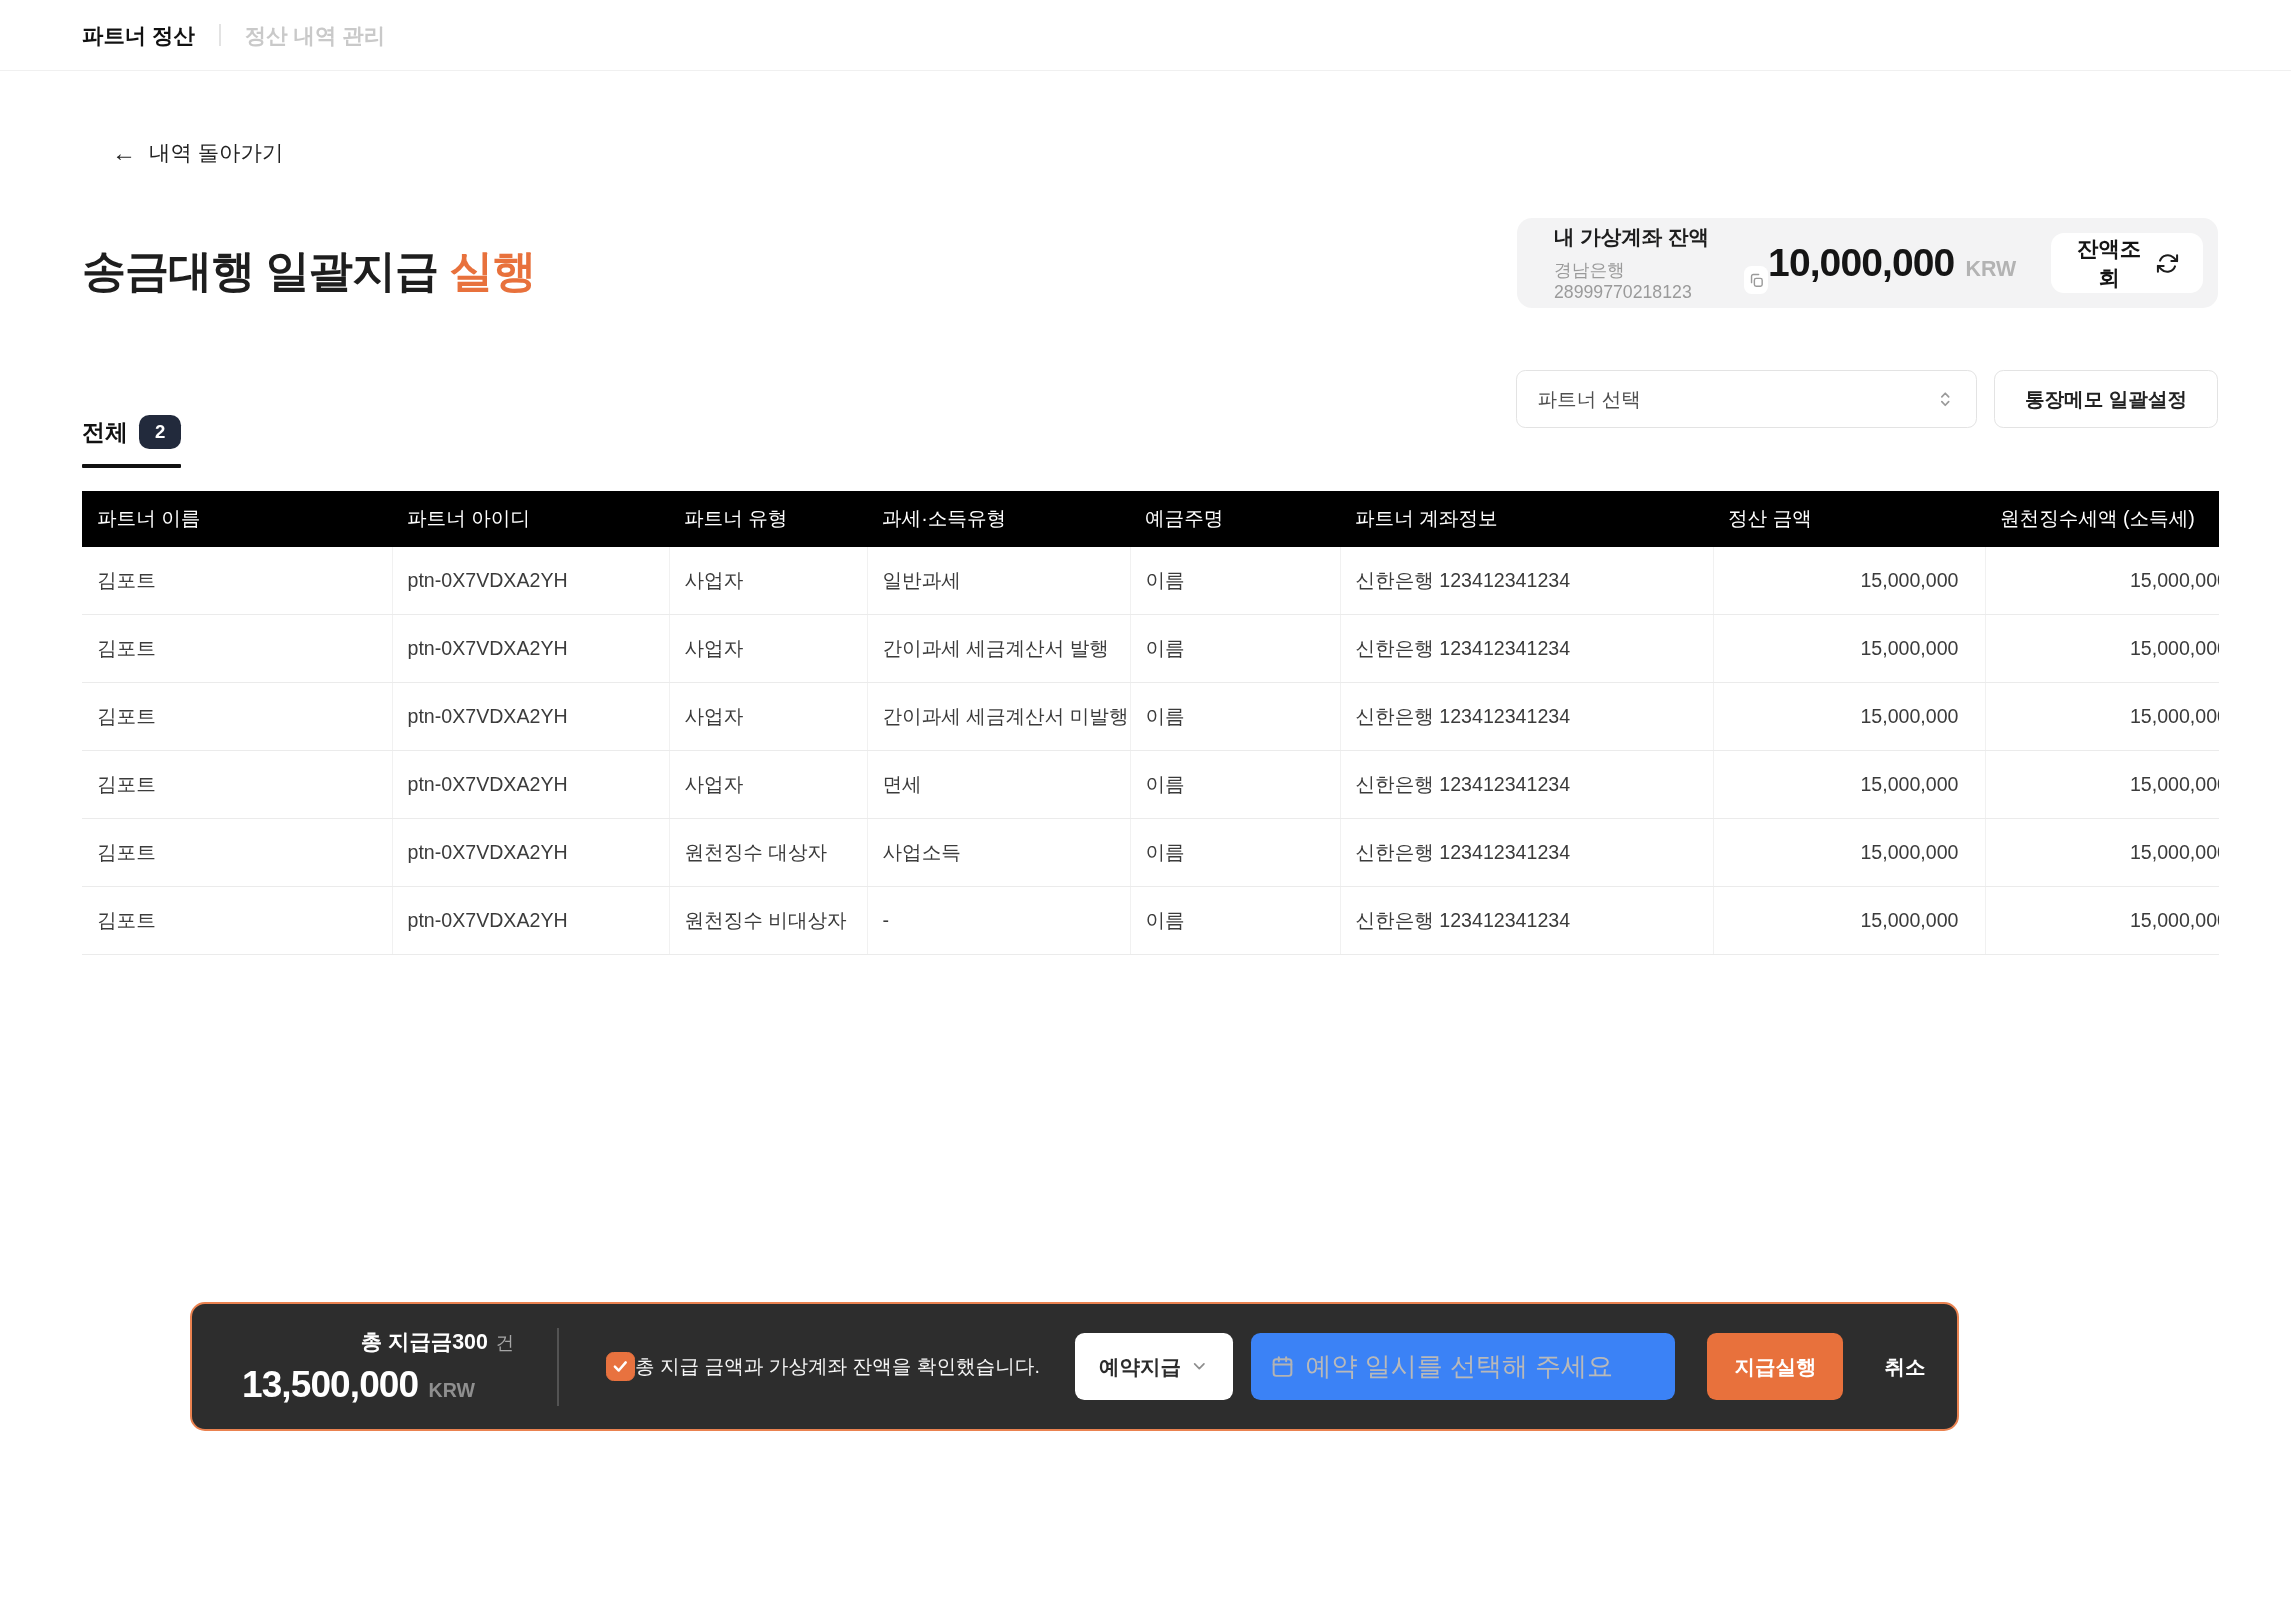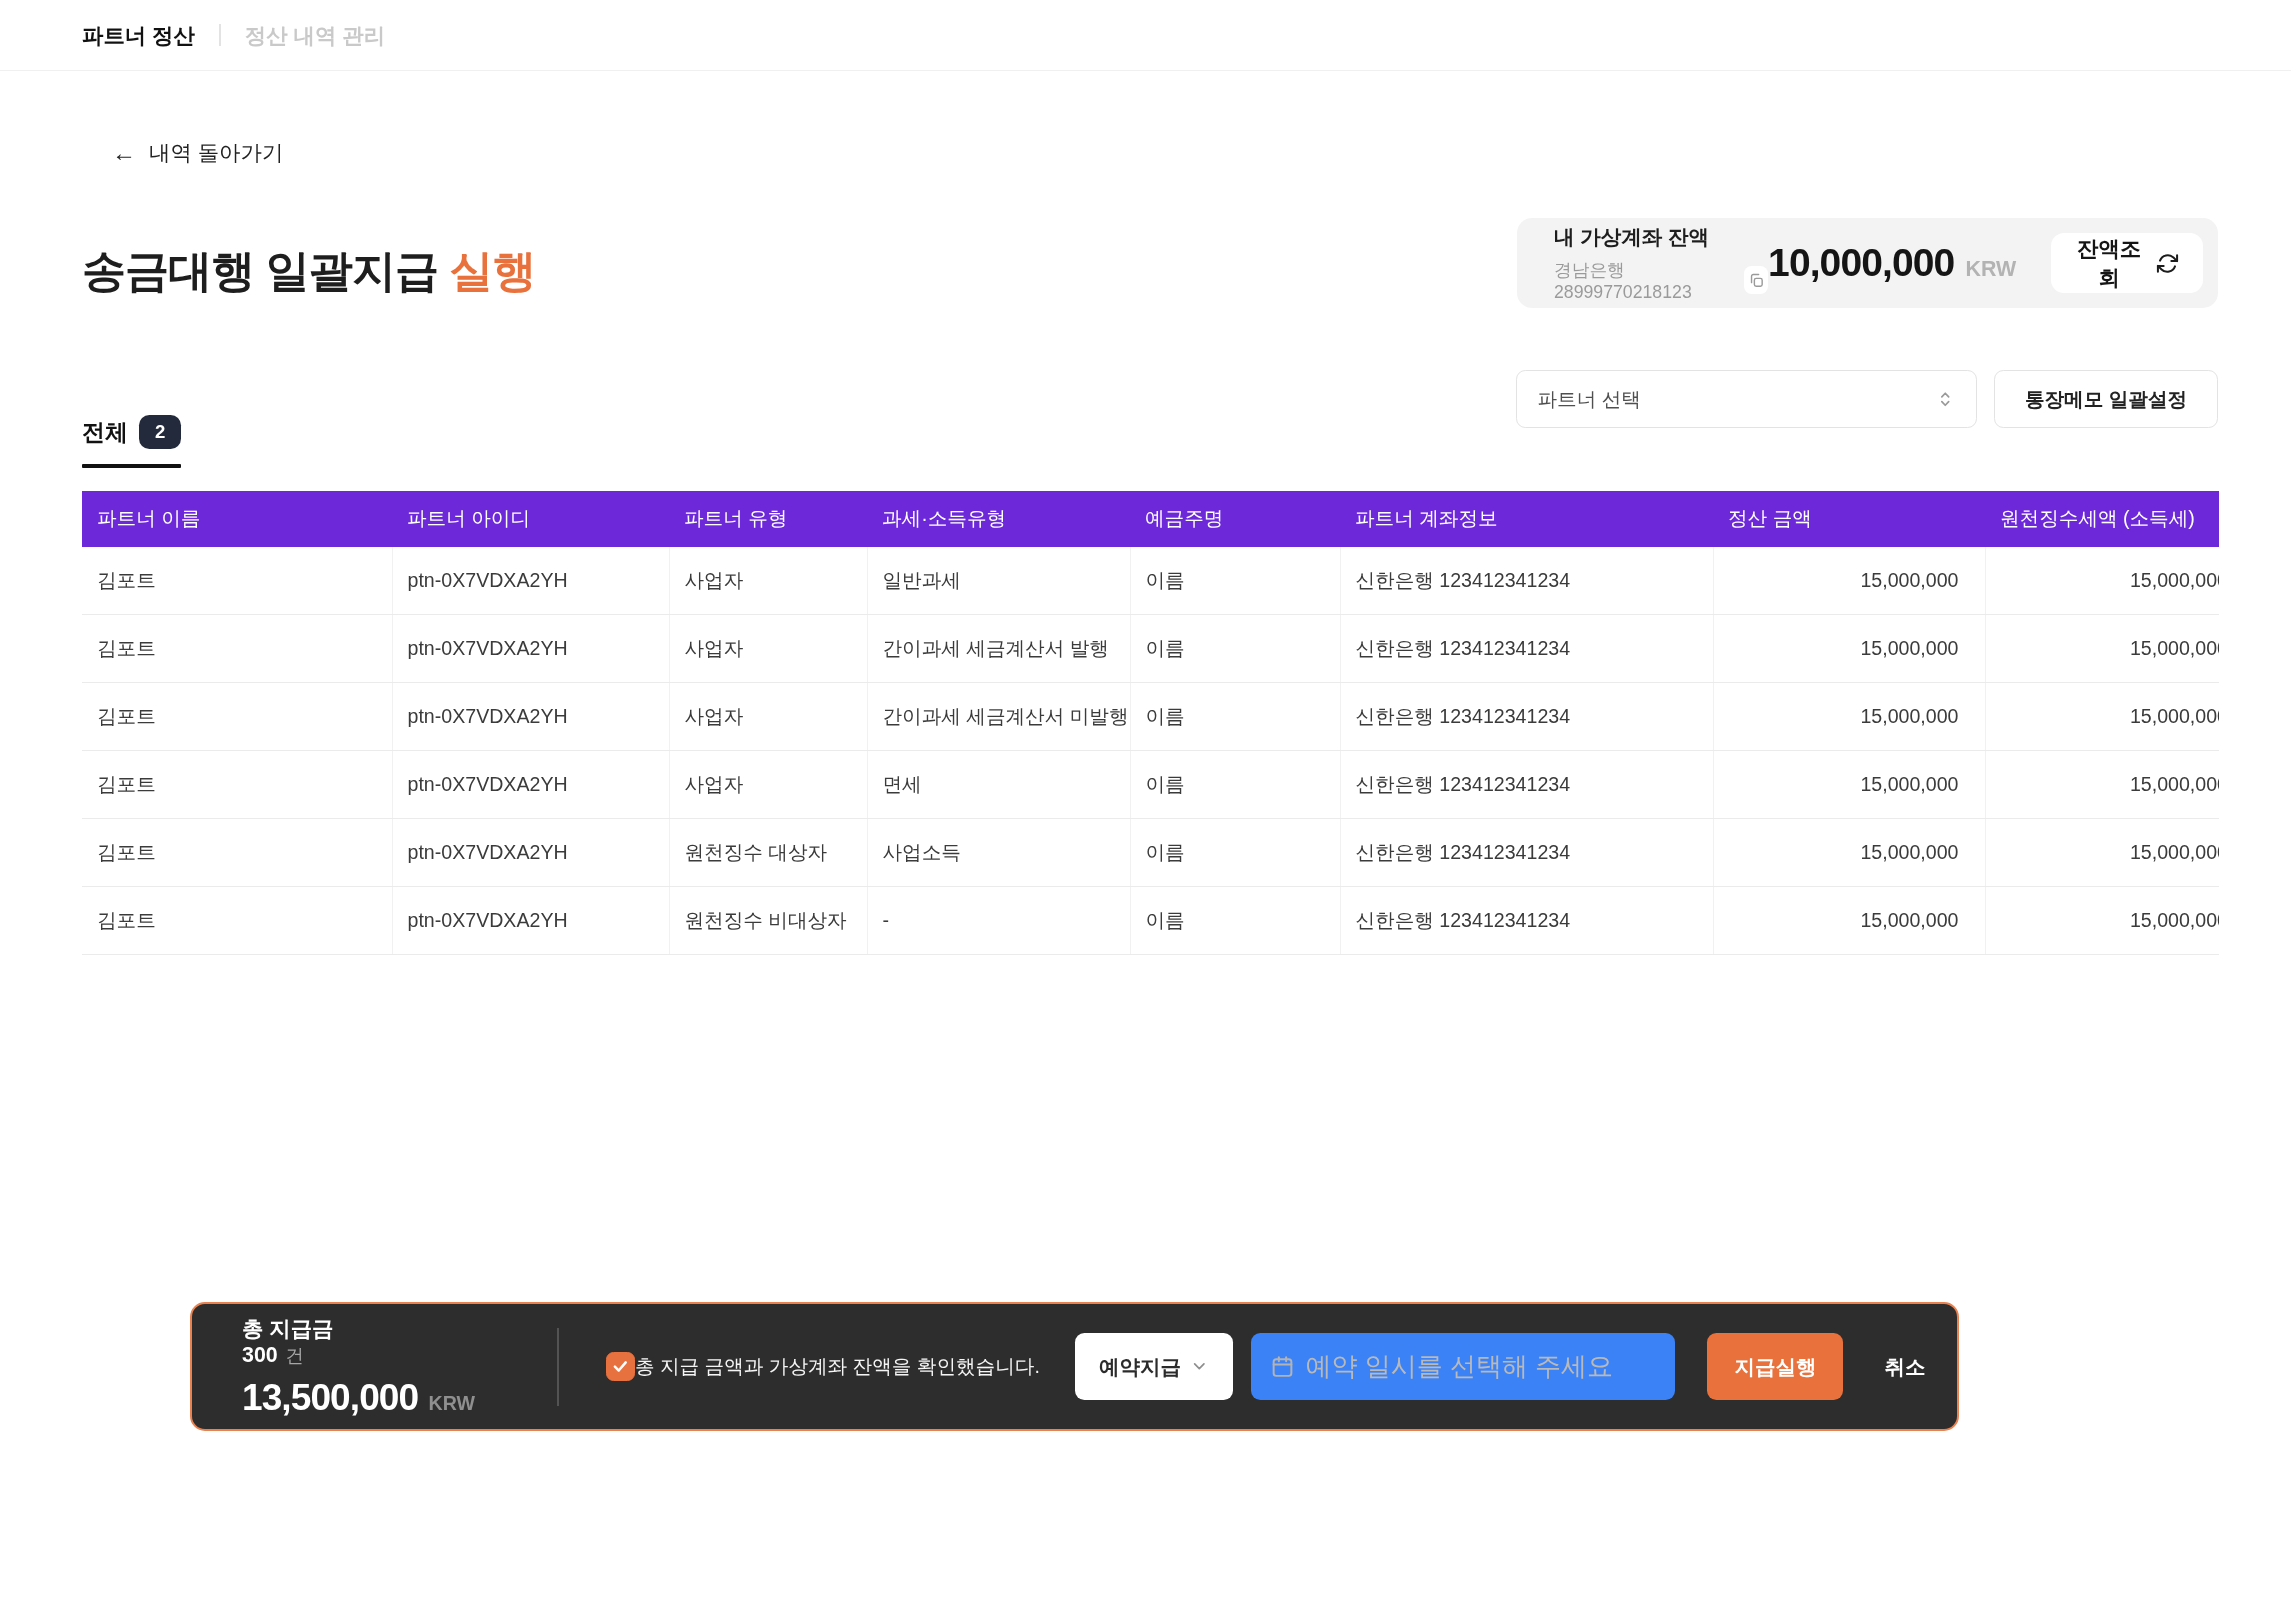--- a/index.html
+++ b/index.html
@@ -74,38 +74,38 @@
     width:224px; height:58px; border:0.9px solid #e3e3e3; border-radius:9.3px; background:#fff;
     font-size:19.6px; font-weight:600; color:#222; cursor:pointer; font-family:inherit;
   }
 
   
   .table-wrap { margin-top:23px; width:2137px; overflow:hidden; }
   table { border-collapse:collapse; table-layout:fixed; width:2172px; }
   col.c1{width:310px} col.c2{width:277px} col.c3{width:198px} col.c4{width:263px}
   col.c5{width:210px} col.c6{width:373px} col.c7{width:272px} col.c8{width:269px}
   thead th {
-    background:#6d28d9; color:#fff; font-weight:500; font-size:19.6px;
+    background:#000000; color:#fff; font-weight:500; font-size:19.6px;
     height:56px; padding:0 15px; text-align:left; white-space:nowrap;
   }
   tbody td {
     height:68px; padding:0 15px; font-size:19.6px; color:#3b3b3b;
     border-bottom:0.9px solid #ebebeb; white-space:nowrap; background:#fff;
   }
   tbody td:not(:last-child) { border-right:0.9px solid #f1f1f1; }
   tbody td.al-right { text-align:right; padding-right:26px; }
 
   
   .footer-bar {
     margin:347px 0 0 190px; width:1769px; height:129px;
     background:#2d2d2d; border:2.8px solid #ea8250; border-radius:15px;
     display:flex; align-items:center;
   }
   .totals { margin-left:50px; width:272px; display:flex; flex-direction:column; gap:8.4px; }
-  .totals-line1 { display:flex; justify-content:flex-end; align-items:baseline;flex-direction:column; }
+  .totals-line1 { display:flex; justify-content:flex-end; align-items:baseline; }
   .total-label { font-size:21.4px; font-weight:700; color:#ffffff; }
   .count-group { display:flex; align-items:baseline; gap:7.5px; }
   .count-value { font-size:21.4px; font-weight:700; color:#ffffff; }
   .count-unit { font-size:18.6px; color:#a6a6a6; }
   .totals-line2 { display:flex; align-items:baseline; gap:10.3px; }
   .total-amount { font-size:37px; font-weight:800; letter-spacing:-0.9px; color:#ffffff; }
   .total-currency { font-size:19.6px; font-weight:600; color:#8f8f8f; }
   .v-divider { width:1.9px; height:78px; background:#535353; margin-left:43px; }
 
   .confirm-group { margin-left:47px; display:flex; align-items:center; cursor:pointer; }

